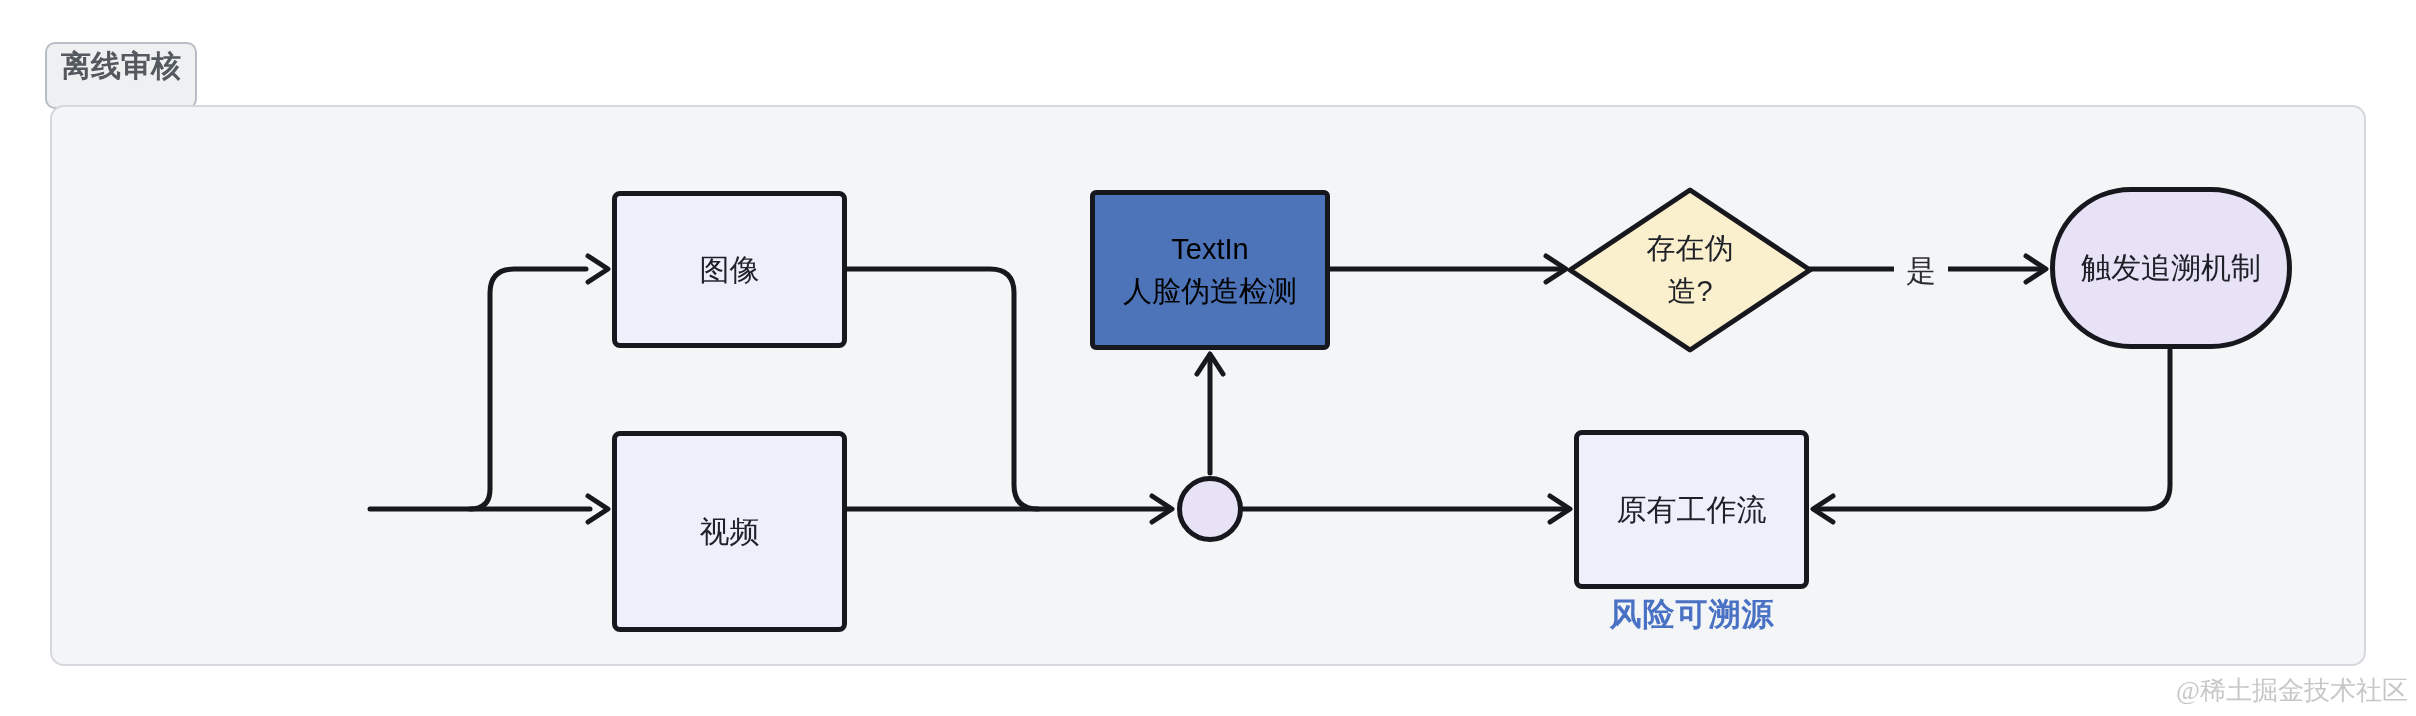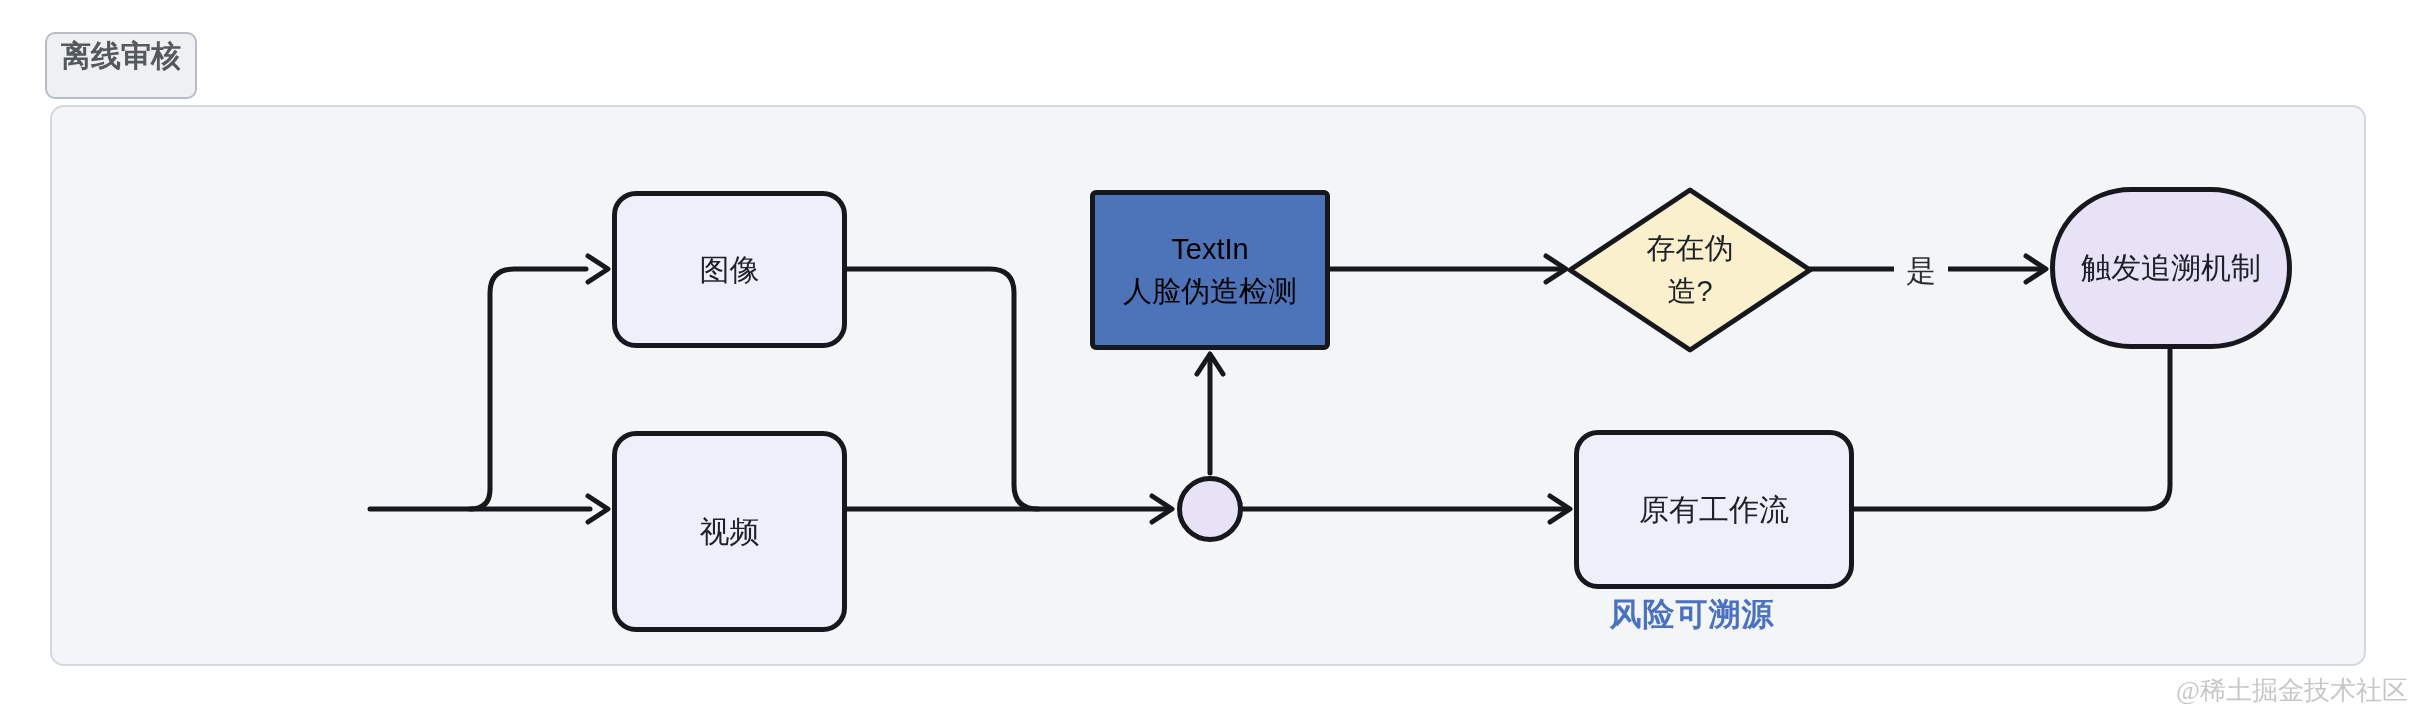--- a/index.html
+++ b/index.html
@@ -19,21 +19,21 @@
   }
   * { margin: 0; padding: 0; box-sizing: border-box; }
   html, body { background: #ffffff; }
   body {
     width: 2416px; height: 716px;
     position: relative;
     font-family: "Liberation Sans", "DejaVu Sans", sans-serif;
     overflow: hidden;
   }
   .badge {
-    position: absolute; left: 45px; top: 32px;
+    position: absolute; left: 45px; top: 42px;
     background: var(--badge-bg);
     border: 2px solid var(--badge-border);
     border-radius: 10px;
     color: var(--badge-text);
     font-size: 30px; font-weight: bold;
     padding: 5px 14px 25px 14px;
     line-height: 1.1;
   }
   .canvas {
     position: absolute; left: 50px; top: 105px;
@@ -55,21 +55,21 @@
     position: absolute;
     display: flex; align-items: center; justify-content: center;
     text-align: center;
     border: 5px solid var(--stroke-dark);
     color: var(--node-text);
     font-size: 30px;
     white-space: pre-line;
     line-height: 1.45;
   }
   .stadium { border-radius: 999px; background: var(--node-purple); }
-  .rect-light { border-radius: 24px; background: var(--node-blue-light); font-family: Liberation Serif, serif; }
+  .rect-light { border-radius: 8px; background: var(--node-blue-light); font-family: Liberation Serif, serif; }
   .rect-blue { border-radius: 6px; background: var(--accent-blue); color: #000000; font-size: 29px; }
   .circle-node { border-radius: 50%; background: var(--node-purple); }
   .diamond-label {
     position: absolute;
     display: flex; align-items: center; justify-content: center;
     text-align: center;
     color: var(--node-text);
     font-size: 29px;
     white-space: pre-line;
     line-height: 1.5;
@@ -98,21 +98,21 @@
     font-family: "Liberation Serif", "DejaVu Serif", serif;
     margin-left: 12px;
   }
 
   
   .n-user       { left: 78px;   top: 323px; width: 240px; height: 158px; }
   .n-image      { left: 560px;  top: 84px;  width: 235px; height: 157px; }
   .n-video      { left: 560px;  top: 324px; width: 235px; height: 201px; }
   .n-textin     { left: 1038px; top: 83px;  width: 240px; height: 160px; }
   .n-circle     { left: 1125px; top: 369px; width: 66px;  height: 66px;  }
-  .n-workflow   { left: 1522px; top: 323px; width: 280px; height: 159px; }
+  .n-workflow   { left: 1522px; top: 323px; width: 235px; height: 159px; }
   .n-trace      { left: 1998px; top: 80px;  width: 242px; height: 162px; }
   .n-diamond-lb { left: 1548px; top: 100px; width: 180px; height: 126px; }
   .lbl-yes      { left: 1869px; top: 164px; }
   .cap-risk     { left: 1640px; top: 486px; }
 </style>
 </head>
 <body>
 
 <div class="badge">离线审核</div>
 

